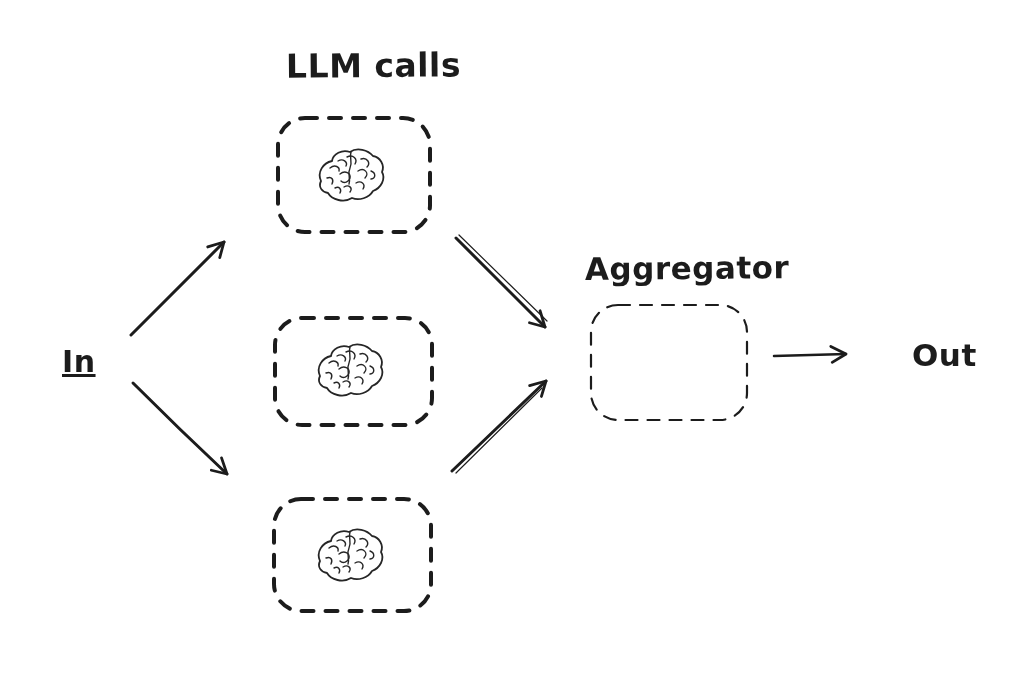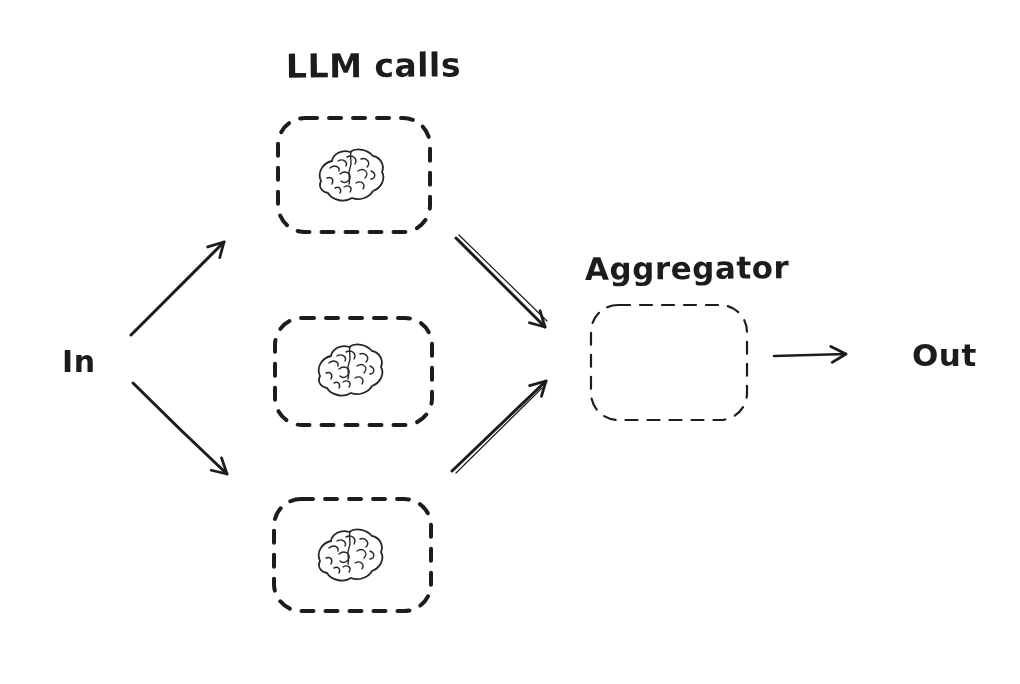--- a/index.html
+++ b/index.html
@@ -22,21 +22,21 @@
   }
   .label {
     position: absolute;
     color: #1c1c1c;
     font-weight: 700;
     letter-spacing: 0.5px;
     white-space: nowrap;
     user-select: none;
   }
   .label-title   { left: 286px; top: 46px;  font-size: 33px; transform: rotate(-0.5deg); }
-  .label-in      { left: 62px;  top: 344px; font-size: 30px; }
+  .label-in      { left: 62px;  top: 344px; font-size: 30px; text-decoration: underline; }
   .label-agg     { left: 585px; top: 250px; font-size: 31px; transform: rotate(-0.5deg); }
   .label-out     { left: 872px; top: 337px; font-size: 31px; margin-left: 40px; }
 
   .dash-bold {
     fill: none;
     stroke: #1c1c1c;
     stroke-width: 4;
     stroke-linecap: round;
     stroke-dasharray: 12 12;
   }

